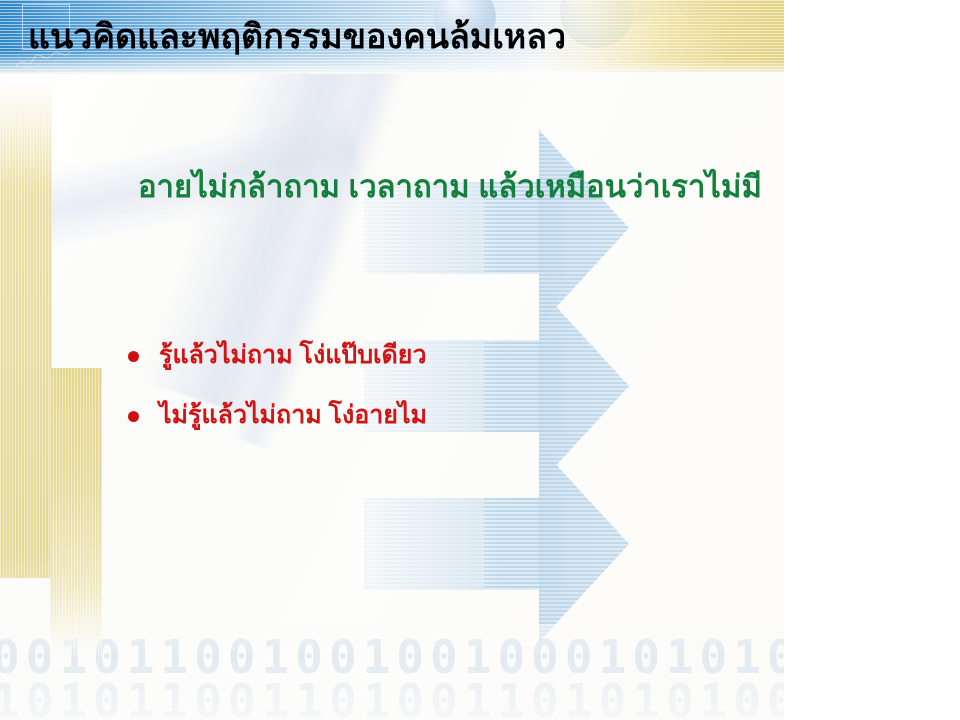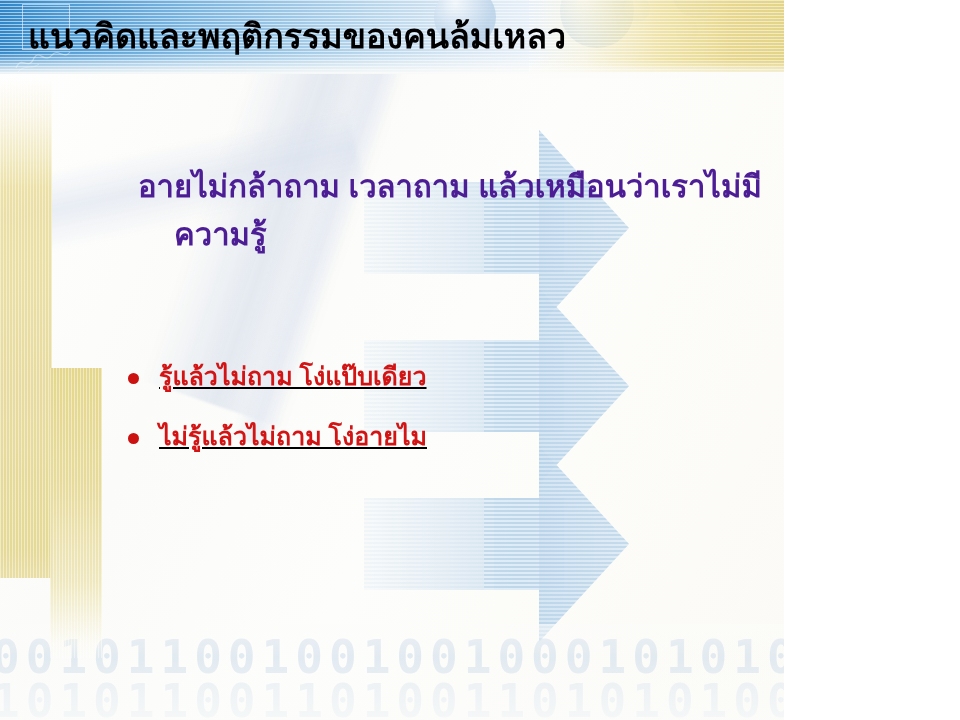--- a/index.html
+++ b/index.html
@@ -220,31 +220,30 @@
   }
 
   .body-block {
     position: absolute;
     left: 138px; top: 163px;
     width: 700px;
   }
   .body-line {
     font-size: 31px;
     font-weight: bold;
-    color: #4c1d95;
+    color: #15803d;
     line-height: 1.55;
   }
   .body-line.indented { padding-left: 36px; }
 
   .bullets {
     position: absolute;
-    left: 128px; top: 358px;
+    left: 128px; top: 336px;
     width: 600px;
     list-style: none;
-    text-decoration: underline;
   }
   .bullet-item {
     display: flex;
     align-items: flex-start;
     margin-bottom: 24px;
   }
   .bullet-dot {
     width: 11px; height: 11px;
     border-radius: 50%;
     background: #cc1111;
@@ -345,21 +344,20 @@
   <div class="logo-square"></div>
   <svg class="logo-scribble" viewBox="0 0 60 26" xmlns="http://www.w3.org/2000/svg">
     <path d="M4,20 C10,6 16,24 22,10 C27,1 33,16 40,7 C46,0 52,12 58,4" fill="none" stroke="#ffffff" stroke-width="1.2" opacity="0.8"></path>
     <path d="M6,24 C12,16 20,22 27,16" fill="none" stroke="#ffffff" stroke-width="1" opacity="0.6"></path>
   </svg>
 
   <div class="slide-title">แนวคิดและพฤติกรรมของคนล้มเหลว</div>
 
   <div class="body-block">
     <div class="body-line">อายไม่กล้าถาม เวลาถาม แล้วเหมือนว่าเราไม่มี</div>
-    <div class="body-line indented">ความรู้</div>
   </div>
 
   <ul class="bullets">
     <li class="bullet-item">
       <span class="bullet-dot"></span>
       <span class="bullet-text">รู้แล้วไม่ถาม โง่แป๊บเดียว</span>
     </li>
     <li class="bullet-item">
       <span class="bullet-dot"></span>
       <span class="bullet-text">ไม่รู้แล้วไม่ถาม โง่อายไม</span>

